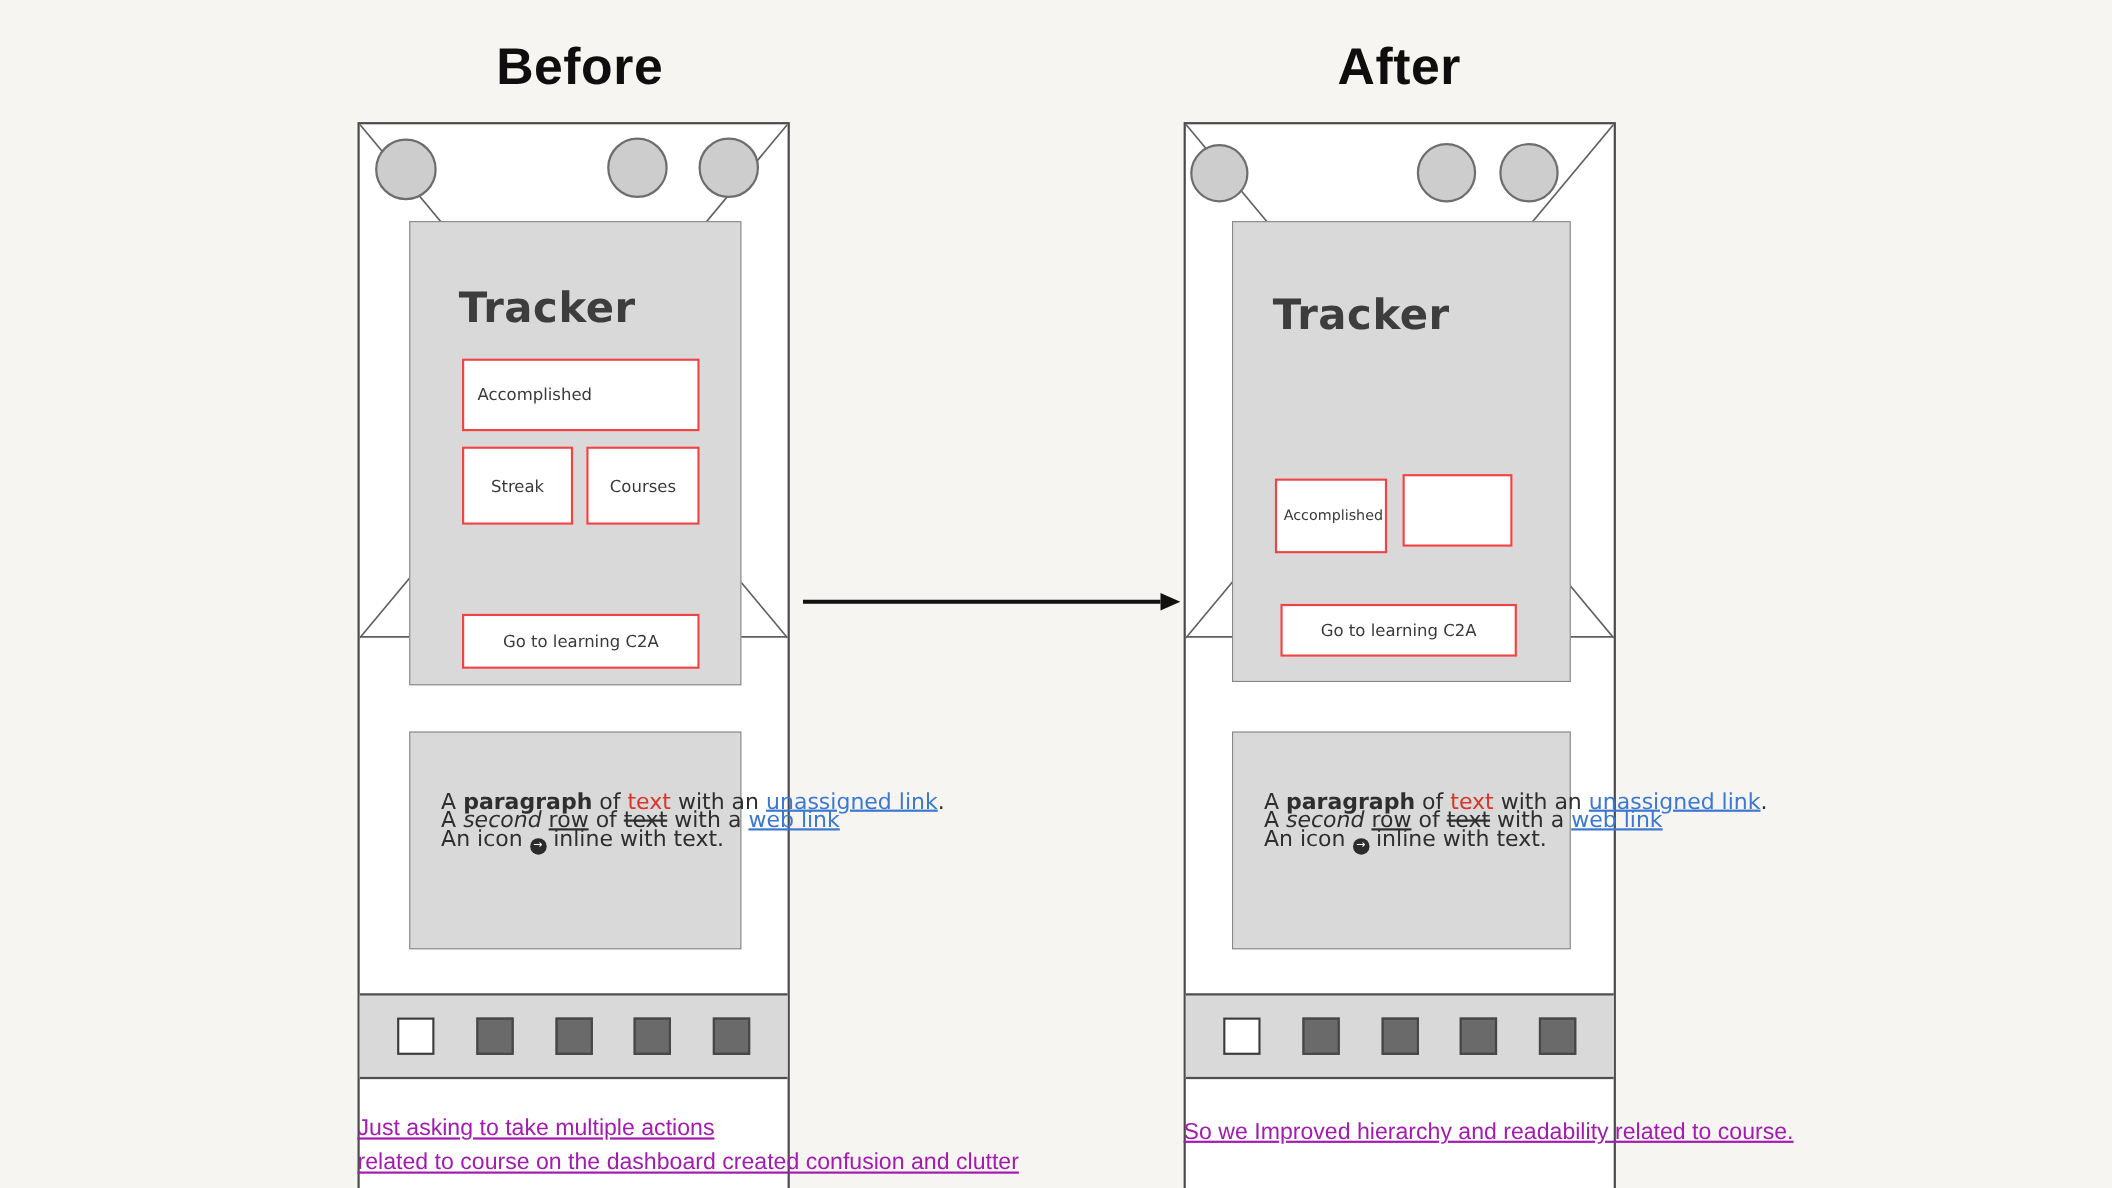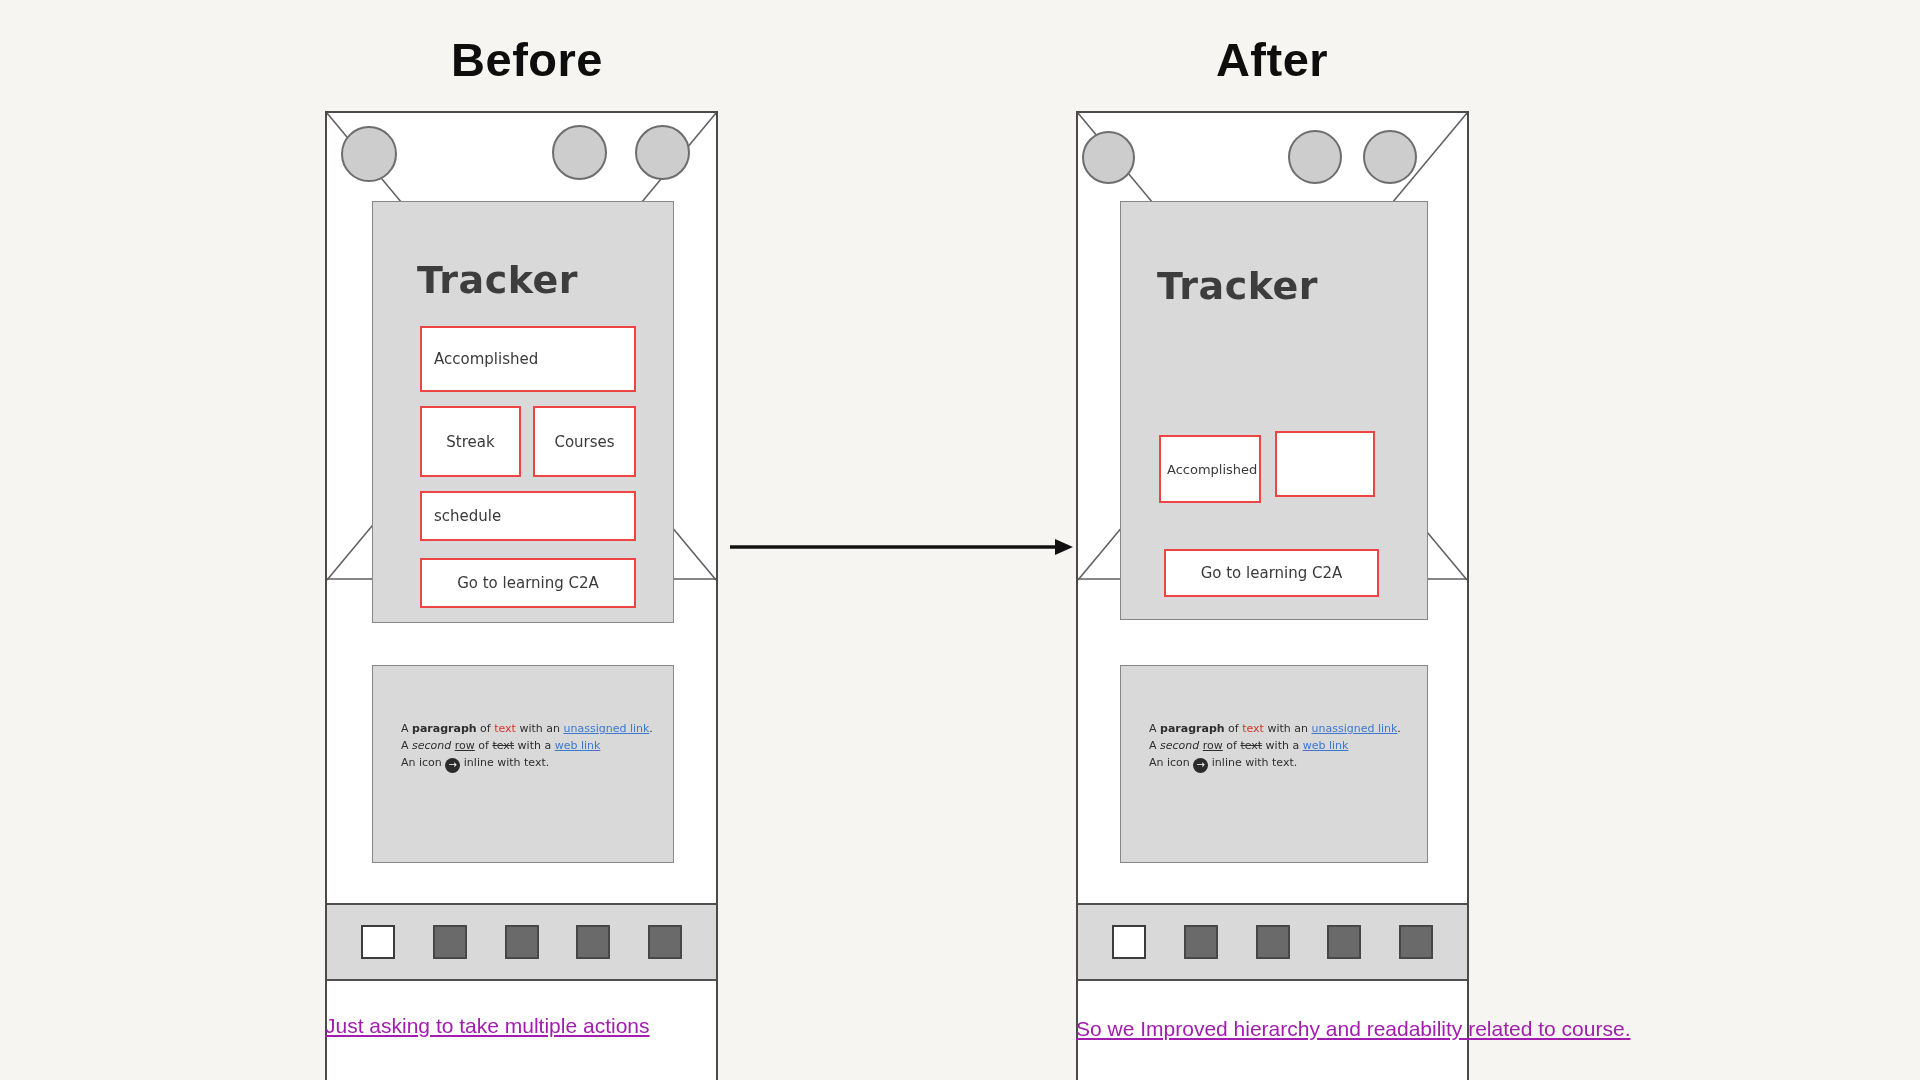--- a/index.html
+++ b/index.html
@@ -16,21 +16,21 @@
   .card { position:absolute; background:#d9d9d9; border:1.5px solid #878787; }
 
   .tracker-title { position:absolute; font-family:"DejaVu Sans", sans-serif; font-size:38px; font-weight:600; color:#3d3d3d; letter-spacing:0.5px; }
 
   .wbtn { position:absolute; background:#ffffff; border:2px solid #ef4444; display:flex; align-items:center;
           font-family:"DejaVu Sans", sans-serif; font-size:15px; color:#3a3a3a; }
   .wbtn.center { justify-content:center; }
   .wbtn.padded { padding-left:12px; }
   .wbtn.small  { font-size:13px; padding-left:6px; }
 
-  .para { position:absolute; left:28px; top:54px; font-family:"DejaVu Sans", sans-serif; font-size:11px; line-height:17px; color:#2e2e2e; white-space:nowrap; }
+  .para { position:absolute; left:28px; top:54px; font-family:"DejaVu Sans", sans-serif; font-size:20px; line-height:17px; color:#2e2e2e; white-space:nowrap; }
   .rt-b { font-weight:bold; }
   .rt-i { font-style:italic; }
   .rt-u { text-decoration:underline; }
   .rt-s { text-decoration:line-through; }
   .rt-red  { color:#d93528; }
   .rt-link { color:#3b78d1; text-decoration:underline; }
   .pic { display:inline-flex; width:15px; height:15px; border-radius:50%; background:#2b2b2b; color:#ffffff;
          align-items:center; justify-content:center; font-size:10px; line-height:1; vertical-align:-2px; }
   .pic::after { content:"→"; }
 
@@ -59,21 +59,20 @@
   </svg>
   <div class="circle" style="left:14px; top:13px; width:56px; height:56px;"></div>
   <div class="circle" style="left:225px; top:12px; width:55px; height:55px;"></div>
   <div class="circle" style="left:308px; top:12px; width:55px; height:55px;"></div>
 
   <div class="card" style="left:45px; top:88px; width:302px; height:422px;">
     <div class="tracker-title" style="left:44px; top:56px;">Tracker</div>
     <div class="wbtn padded" style="left:47px; top:124px; width:216px; height:66px;">Accomplished</div>
     <div class="wbtn center" style="left:47px; top:204px; width:101px; height:71px;">Streak</div>
     <div class="wbtn center" style="left:160px; top:204px; width:103px; height:71px;">Courses</div>
-    <div class="wbtn padded" style="left:47px; top:289px; width:216px; height:50px;">schedule</div>
     <div class="wbtn center" style="left:47px; top:356px; width:216px; height:50px;">Go to learning C2A</div>
   </div>
 
   <div class="card" style="left:45px; top:552px; width:302px; height:198px;">
     <div class="para">
       <div><span>A </span><span class="rt-b">paragraph</span><span> of </span><span class="rt-red">text</span><span> with an </span><span class="rt-link">unassigned link</span><span>.</span></div>
       <div><span>A </span><span class="rt-i">second</span><span> </span><span class="rt-u">row</span><span> of </span><span class="rt-s">text</span><span> with a </span><span class="rt-link">web link</span></div>
       <div><span>An icon </span><span class="pic"></span><span> inline with text.</span></div>
     </div>
   </div>
@@ -121,14 +120,15 @@
     <div class="sq sq-white"></div>
     <div class="sq sq-dark"></div>
     <div class="sq sq-dark"></div>
     <div class="sq sq-dark"></div>
     <div class="sq sq-dark"></div>
   </div>
 </div>
 
 <div class="caption" style="left:325px; top:1010px;">
   <div>Just asking to take multiple actions</div>
+  <div>related to course on the dashboard created confusion and clutter</div>
 </div>
 <div class="caption" style="left:1076px; top:1013px;">So we Improved hierarchy and readability related to course.</div>
 
 </body></html>

